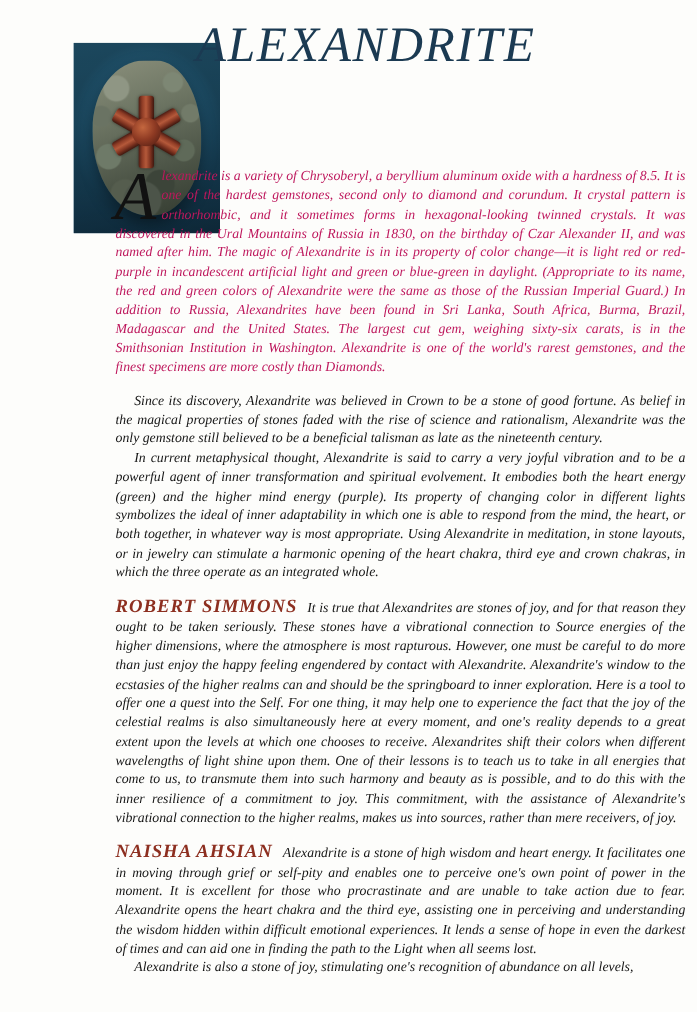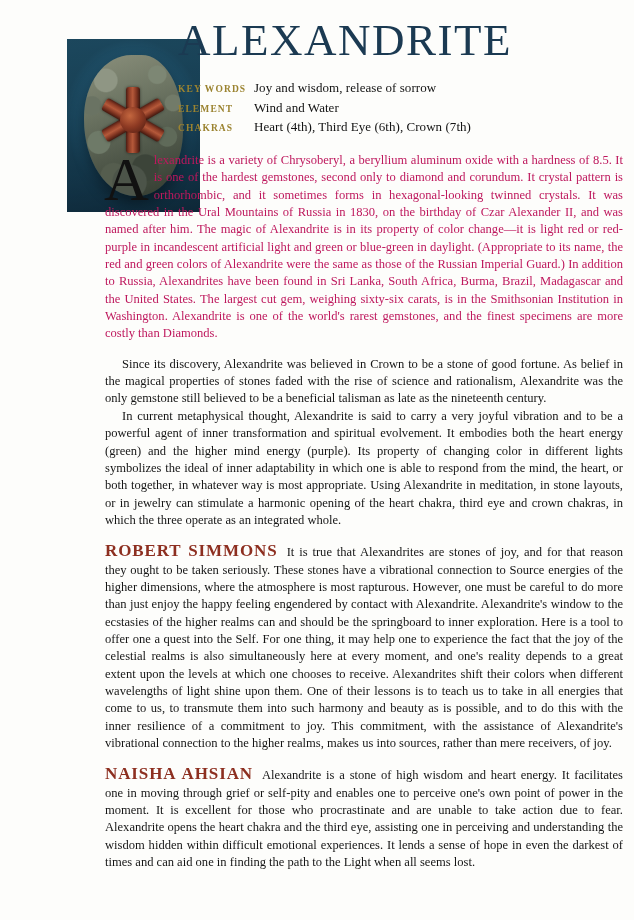--- a/index.html
+++ b/index.html
@@ -14,20 +14,21 @@
     color: #1a1a1a;
     overflow: hidden;
     position: relative;
   }
 
   .page {
     position: relative;
     width: 634px;
     height: 772px;
     background: #fdfdfb;
+    font-style: italic;
   }
 
   
   .specimen-figure {
     position: absolute;
     left: 27px;
     top: 23px;
     width: 133px;
     height: 173px;
     overflow: hidden;
@@ -197,45 +198,32 @@
             <i></i>
             <i></i>
           <div class="crystal-core"></div>
         </div>
       </div>
     </div>
   </figure>
 
   <h1 class="title">ALEXANDRITE</h1>
 
-  <div class="attributes">
-    <div class="attr-row">
-      <div class="attr-label">KEY WORDS</div>
-      <div class="attr-value">Joy and wisdom, release of sorrow</div>
-    </div>
-    <div class="attr-row">
-      <div class="attr-label">ELEMENT</div>
-      <div class="attr-value">Wind and Water</div>
-    </div>
-    <div class="attr-row">
-      <div class="attr-label">CHAKRAS</div>
-      <div class="attr-value">Heart (4th), Third Eye (6th), Crown (7th)</div>
-    </div>
-  </div>
 
   <div class="body-col">
 
     <div class="dropcap-wrap">
       <span class="dropcap">A</span>
       <p class="lead">lexandrite is a variety of Chrysoberyl, a beryllium aluminum oxide with a hardness of 8.5. It is one of the hardest gemstones, second only to diamond and corundum. It crystal pattern is orthorhombic, and it sometimes forms in hexagonal-looking twinned crystals. It was discovered in the Ural Mountains of Russia in 1830, on the birthday of Czar Alexander II, and was named after him. The magic of Alexandrite is in its property of color change—it is light red or red-purple in incandescent artificial light and green or blue-green in daylight. (Appropriate to its name, the red and green colors of Alexandrite were the same as those of the Russian Imperial Guard.) In addition to Russia, Alexandrites have been found in Sri Lanka, South Africa, Burma, Brazil, Madagascar and the United States. The largest cut gem, weighing sixty-six carats, is in the Smithsonian Institution in Washington. Alexandrite is one of the world's rarest gemstones, and the finest specimens are more costly than Diamonds.</p>
     </div>
 
     <p class="body gap-before">Since its discovery, Alexandrite was believed in Crown to be a stone of good fortune. As belief in the magical properties of stones faded with the rise of science and rationalism, Alexandrite was the only gemstone still believed to be a beneficial talisman as late as the nineteenth century.</p>
     <p class="body">In current metaphysical thought, Alexandrite is said to carry a very joyful vibration and to be a powerful agent of inner transformation and spiritual evolvement. It embodies both the heart energy (green) and the higher mind energy (purple). Its property of changing color in different lights symbolizes the ideal of inner adaptability in which one is able to respond from the mind, the heart, or both together, in whatever way is most appropriate. Using Alexandrite in meditation, in stone layouts, or in jewelry can stimulate a harmonic opening of the heart chakra, third eye and crown chakras, in which the three operate as an integrated whole.</p>
 
     <p class="body no-indent gap-before"><span class="byline">ROBERT SIMMONS</span><span class="byline-gap"></span><span>It is true that Alexandrites are stones of joy, and for that reason they ought to be taken seriously. These stones have a vibrational connection to Source energies of the higher dimensions, where the atmosphere is most rapturous. However, one must be careful to do more than just enjoy the happy feeling engendered by contact with Alexandrite. Alexandrite's window to the ecstasies of the higher realms can and should be the springboard to inner exploration. Here is a tool to offer one a quest into the Self. For one thing, it may help one to experience the fact that the joy of the celestial realms is also simultaneously here at every moment, and one's reality depends to a great extent upon the levels at which one chooses to receive. Alexandrites shift their colors when different wavelengths of light shine upon them. One of their lessons is to teach us to take in all energies that come to us, to transmute them into such harmony and beauty as is possible, and to do this with the inner resilience of a commitment to joy. This commitment, with the assistance of Alexandrite's vibrational connection to the higher realms, makes us into sources, rather than mere receivers, of joy.</span></p>
 
     <p class="body no-indent gap-before"><span class="byline">NAISHA AHSIAN</span><span class="byline-gap"></span><span>Alexandrite is a stone of high wisdom and heart energy. It facilitates one in moving through grief or self-pity and enables one to perceive one's own point of power in the moment. It is excellent for those who procrastinate and are unable to take action due to fear. Alexandrite opens the heart chakra and the third eye, assisting one in perceiving and understanding the wisdom hidden within difficult emotional experiences. It lends a sense of hope in even the darkest of times and can aid one in finding the path to the Light when all seems lost.</span></p>
 
+    <p class="body">Alexandrite is also a stone of joy, stimulating one's recognition of abundance on all levels,</p>
 
   </div>
 
 </div>
 
 </body></html>

